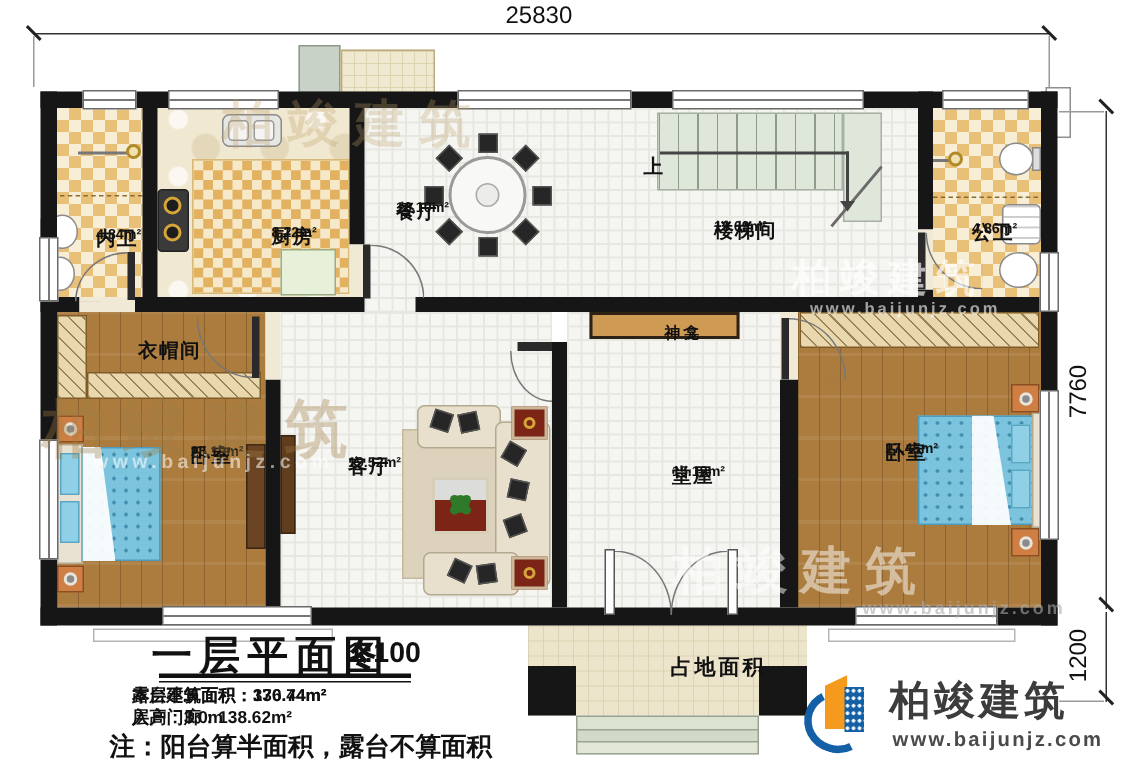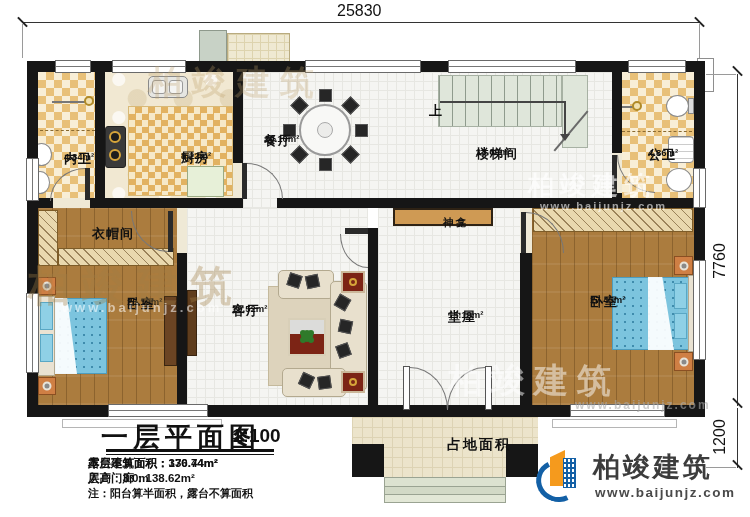--- a/index.html
+++ b/index.html
@@ -309,21 +309,21 @@
   <div style="left:106px;top:449px;width:168px;height:3px;background:#111;z-index:50;"></div>
   <div style="left:106px;top:454px;width:168px;height:1px;background:#111;z-index:50;"></div>
   <div style="left:88px;top:456px;width:300px;font-size:11.5px;font-weight:700;z-index:50;white-space:nowrap;">
     <span class="tb-row" style="display:inline-block;width:152px;"><span style="position:static">露台不算面积：</span><span style="position:static">130.74m²</span></span>
       <span class="tb-row"><span style="position:static">本层建筑面积：</span><span style="position:static">376.44m²</span></span>
   </div>
   <div style="left:88px;top:471px;width:300px;font-size:11.5px;font-weight:700;z-index:50;white-space:nowrap;">
     <span class="tb-row" style="display:inline-block;width:152px;"><span style="position:static">入户门廊：</span><span style="position:static">138.62m²</span></span>
       <span class="tb-row"><span style="position:static">层高：</span><span style="position:static">3.0m</span></span>
   </div>
-  <div style="left:88px;top:486px;font-size:11px;font-weight:700;z-index:50;">注：阳台算半面积，露台不算面积</div>
+  <div style="left:73px;top:486px;font-size:17px;font-weight:700;z-index:50;">注：阳台算半面积，露台不算面积</div>
 
   <div style="left:535px;top:448px;width:210px;height:62px;z-index:50;">
     <span style="left:0;top:0;width:54px;height:58px;display:block;">
       <span style="position:absolute;left:1px;top:12px;width:44px;height:42px;border:5px solid #1360a6;border-radius:50%;border-top-color:transparent;border-right-color:transparent;transform:rotate(18deg);"></span>
       <span style="position:absolute;left:15px;top:2px;width:15px;height:36px;background:#f59a1d;clip-path:polygon(0 20%,100% 0,100% 100%,0 100%);"></span>
       <span style="position:absolute;left:28px;top:10px;width:13px;height:30px;background:#1360a6;background-image:radial-gradient(#fff 1px,transparent 1.2px);background-size:4px 5px;"></span>
     </span>
     <span style="left:58px;top:1px;font-size:27px;font-weight:900;color:#3c3c3c;letter-spacing:3px;">柏竣建筑</span>
     <span style="left:60px;top:37px;font-size:13.5px;font-weight:700;color:#4a4a4a;letter-spacing:1.5px;">www.baijunjz.com</span>
   </div>

